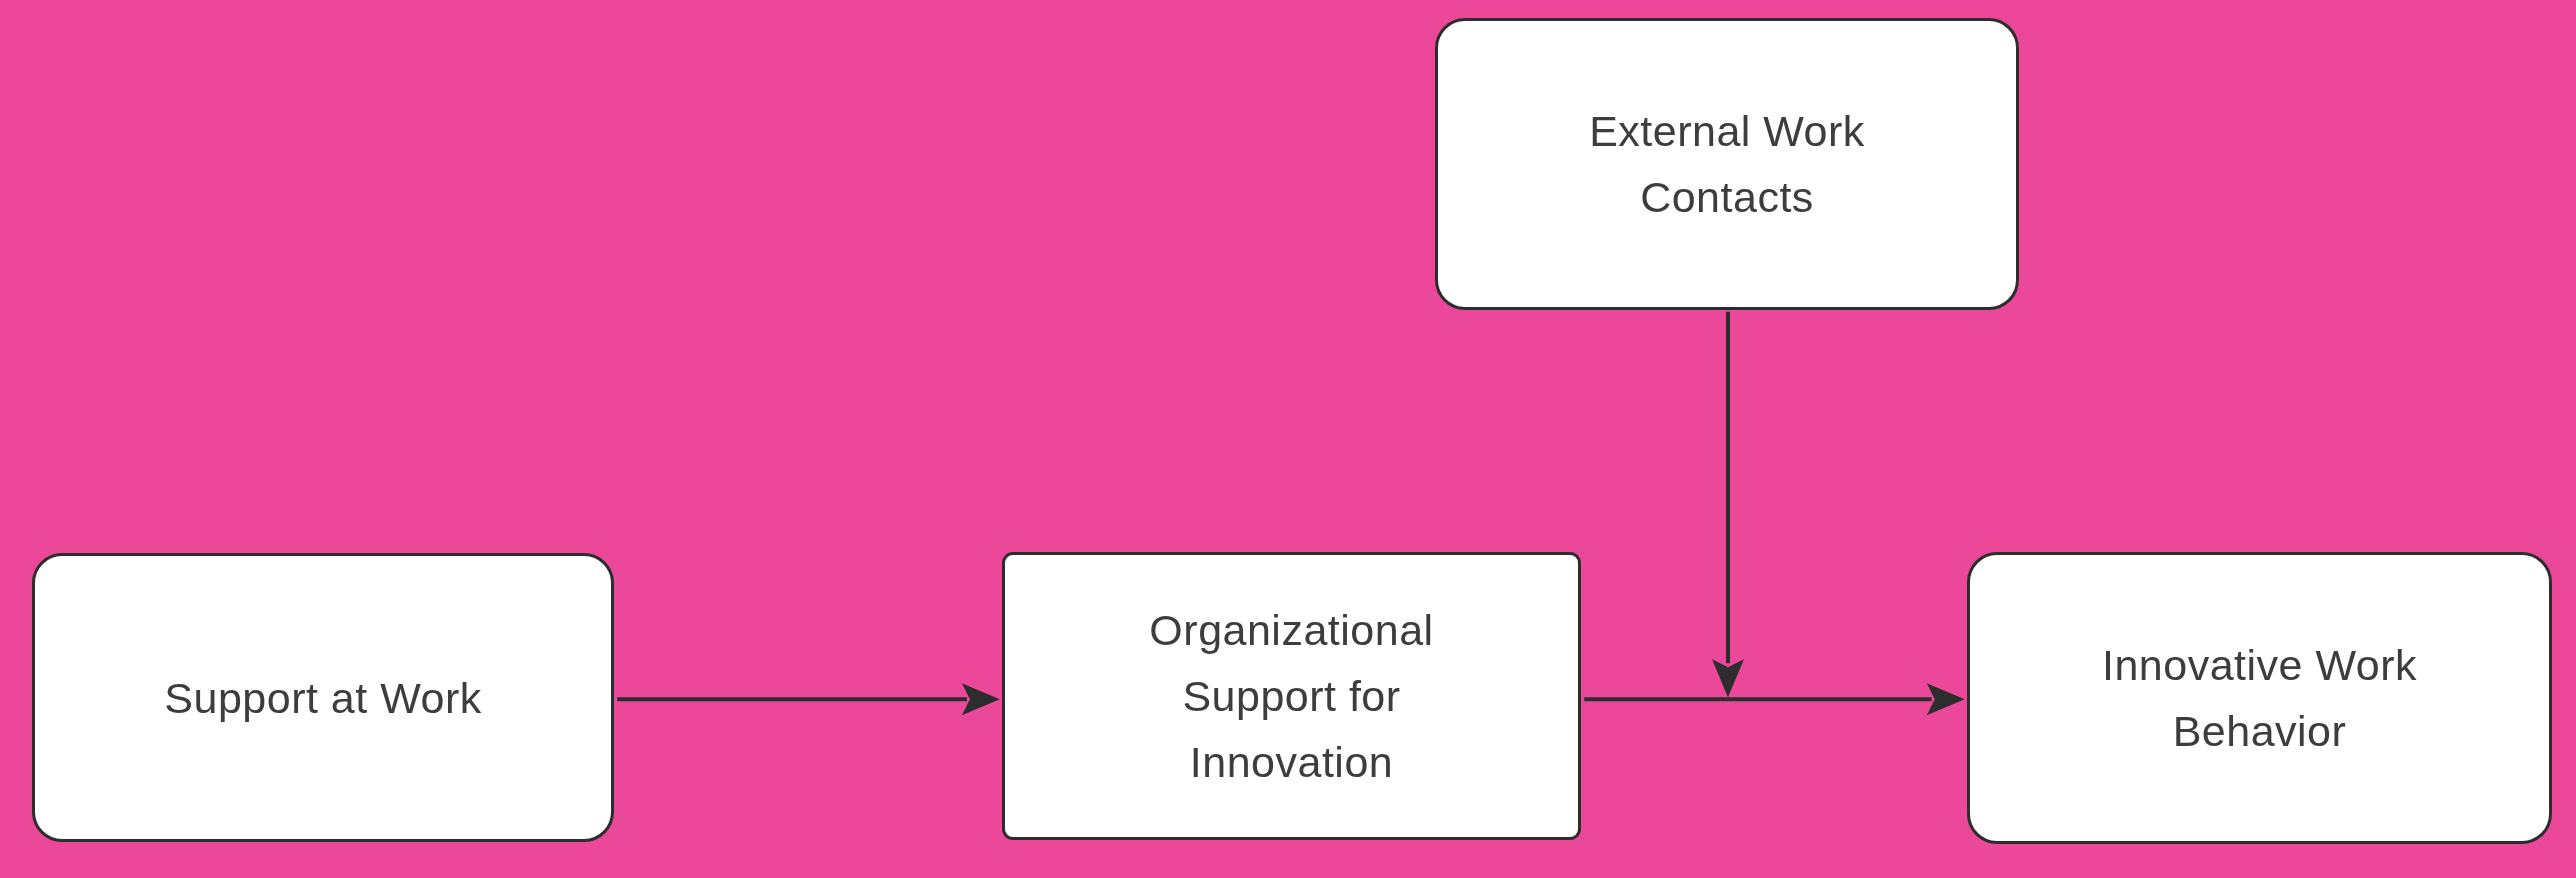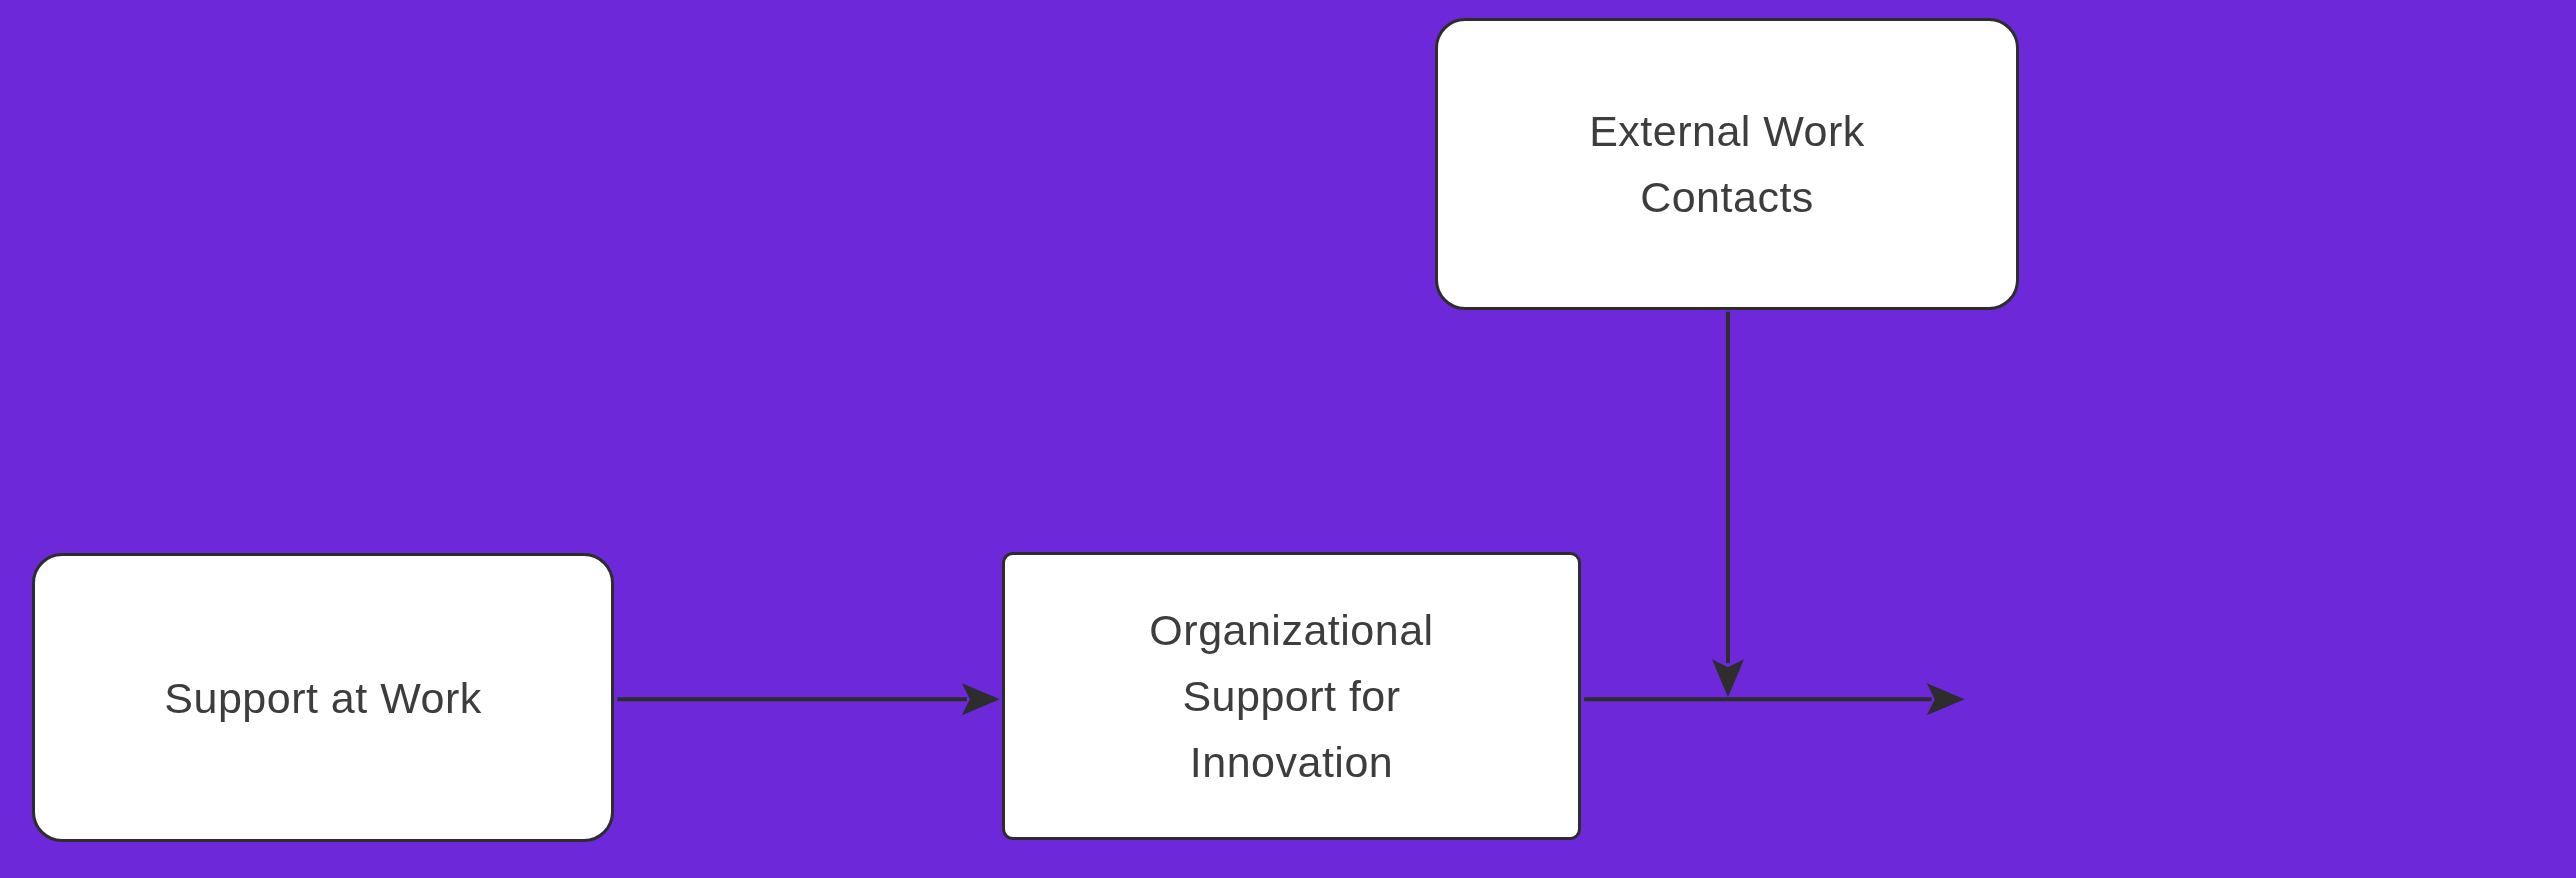--- a/index.html
+++ b/index.html
@@ -4,21 +4,21 @@
 <style>
   html, body {
     margin: 0;
     padding: 0;
     background: #ffffff;
   }
   .canvas {
     position: relative;
     width: 2576px;
     height: 879px;
-    background: #6d28d9;
+    background: #ec4899;
     overflow: hidden;
     font-family: "Liberation Sans", sans-serif;
   }
   .node {
     position: absolute;
     box-sizing: border-box;
     background: #ffffff;
     border: 3px solid #2d2d2d;
     border-radius: 30px;
     display: flex;
@@ -87,15 +87,19 @@
   <div class="node node-thriving">
     <span class="label">Support at Work</span>
   </div>
 
   <div class="node node-support">
     <span class="label">Organizational
 Support for
 Innovation</span>
   </div>
 
+  <div class="node node-innovative">
+    <span class="label">Innovative Work
+Behavior</span>
+  </div>
 
 </div>
 
 
 </body></html>

